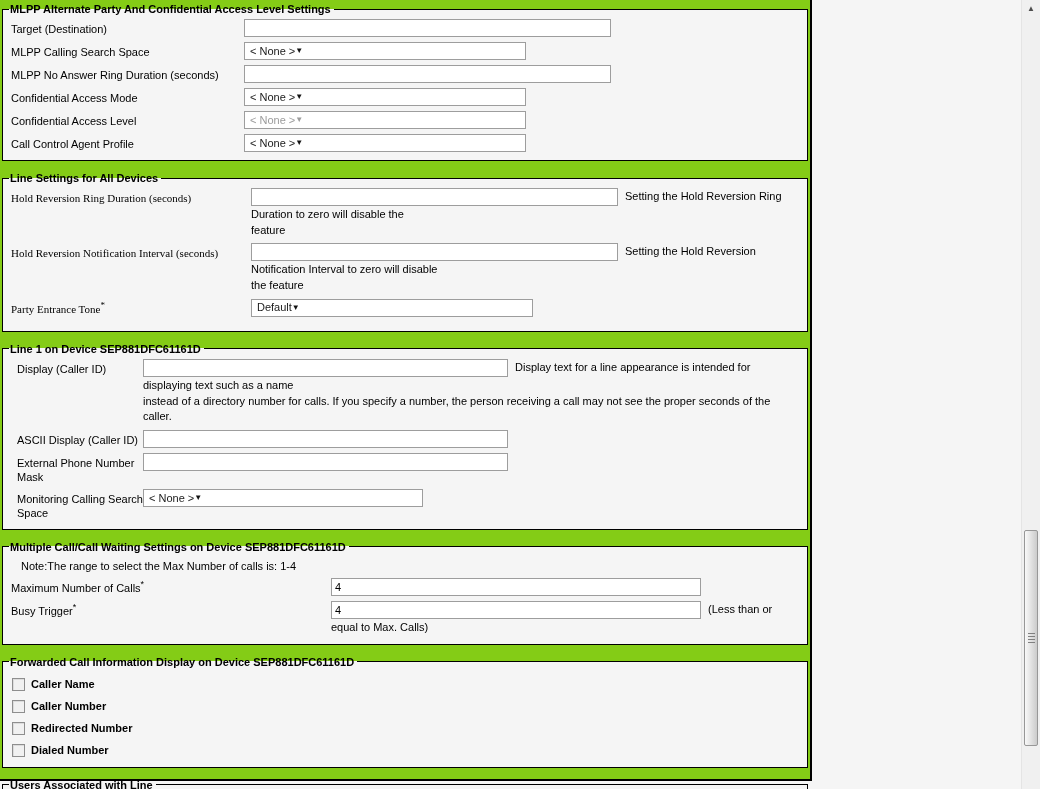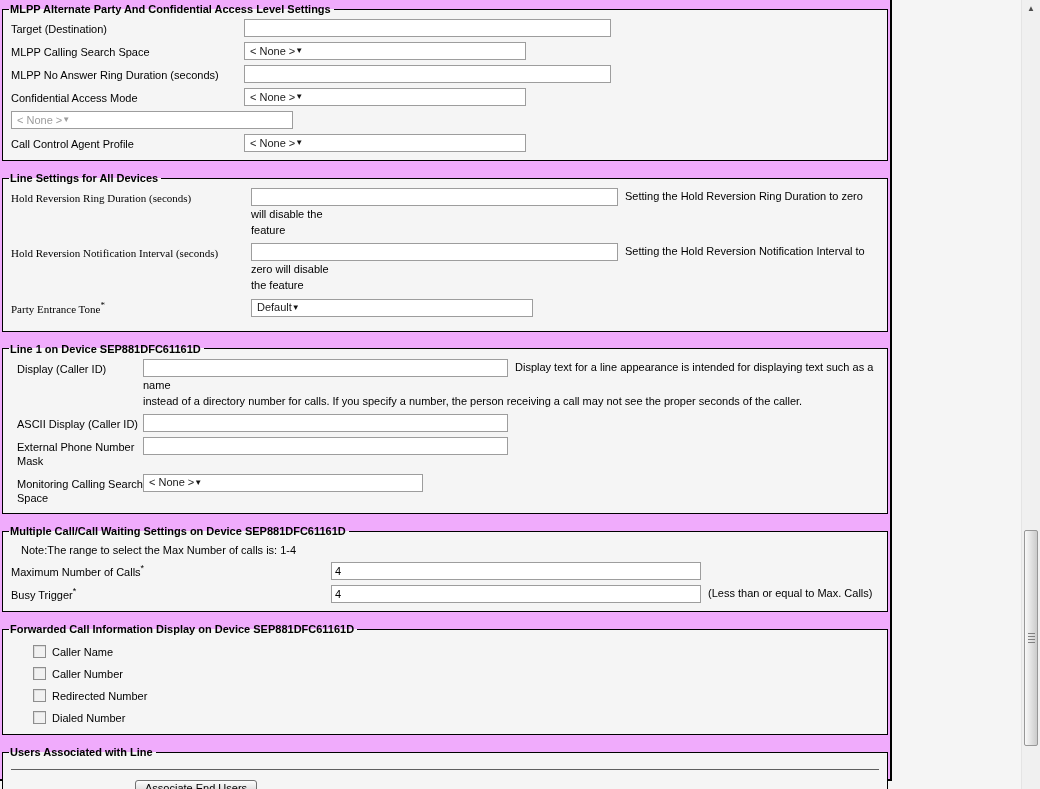--- a/index.html
+++ b/index.html
@@ -4,23 +4,23 @@
 <style>
   * { box-sizing: border-box; }
   html,body { margin:0; padding:0; }
   body {
     width:1040px; height:789px; overflow:hidden; position:relative;
     background:#f5f5f5;
     font-family:"Liberation Sans", sans-serif;
     font-size:11px; color:#000;
   }
   .content {
-    position:absolute; left:0; top:0; width:892px; height:781px;
+    position:absolute; left:0; top:0; width:812px; height:781px;
     border-right:2px solid #000; border-bottom:2px solid #000;
-    background:#f0abfc; padding-top:3px;
+    background:#84cc16; padding-top:3px;
   }
   fieldset {
     border:1px solid #000; margin:0 2px 11px 2px; padding:4px 8px 8px 8px;
     background:#f5f5f5;
   }
   legend { font-weight:bold; padding:0 3px 0 1px; margin-left:-2px; }
   .row { display:flex; align-items:flex-start; margin-bottom:5px; }
   .lbl { flex-shrink:0; padding-top:3px; line-height:1.3; }
   .s1 .lbl { width:233px; }
   .s2 .lbl { width:240px;font-family:Liberation Serif, serif; }
@@ -39,21 +39,21 @@
     padding:0 7px 0 5px; vertical-align:top; cursor:default; color:#1a1a1a;
   }
   .sw282 { width:282px; } .sw280 { width:280px; }
   .select .arrow { font-size:8px; color:#111; line-height:1; }
   .select.disabled { color:#9c9c9c; }
   .select.disabled .arrow { color:#9c9c9c; }
   .note { margin-left:7px; }
   .note2 { display:block; line-height:1.4; }
   sup.req { font-size:9px; vertical-align:super; line-height:0; }
   .sec-note { margin:3px 0 6px 2px;padding-left:8px; }
-  .cb-row { display:flex; align-items:center; margin:0 0 9px 22px; }
+  .cb-row { display:flex; align-items:center; margin:0 0 9px 1px;font-weight:bold; }
   .cb-row:first-of-type { margin-top:6px; }
   .cb {
     width:13px; height:13px; border:1px solid #8e8e8e; background:#f1f1f1;
     box-shadow:inset 1px 1px 0 #dcdcdc; margin-right:6px; flex-shrink:0;
   }
   .fs6 hr { border:none; border-top:1px solid #5f5f5f; margin:7px 0 10px 0; }
   button.btn {
     margin-left:124px;
     font-family:"Liberation Sans", sans-serif; font-size:11px; color:#000;
     padding:1px 9px; background:linear-gradient(#fdfdfd,#e8e8e8 45%,#d2d2d2);
@@ -106,20 +106,21 @@
     <div class="row">
       <div class="lbl">Confidential Access Mode</div>
       <div class="ctl">
         <div class="select sw282">
           <span>&lt; None &gt;</span>
           <span class="arrow">▼</span>
         </div>
       </div>
     </div>
     <div class="row">
+      <div class="lbl">Confidential Access Level</div>
       <div class="ctl">
         <div class="select sw282 disabled">
           <span>&lt; None &gt;</span>
           <span class="arrow">▼</span>
         </div>
       </div>
     </div>
     <div class="row" style="margin-bottom:0">
       <div class="lbl">Call Control Agent Profile</div>
       <div class="ctl">

